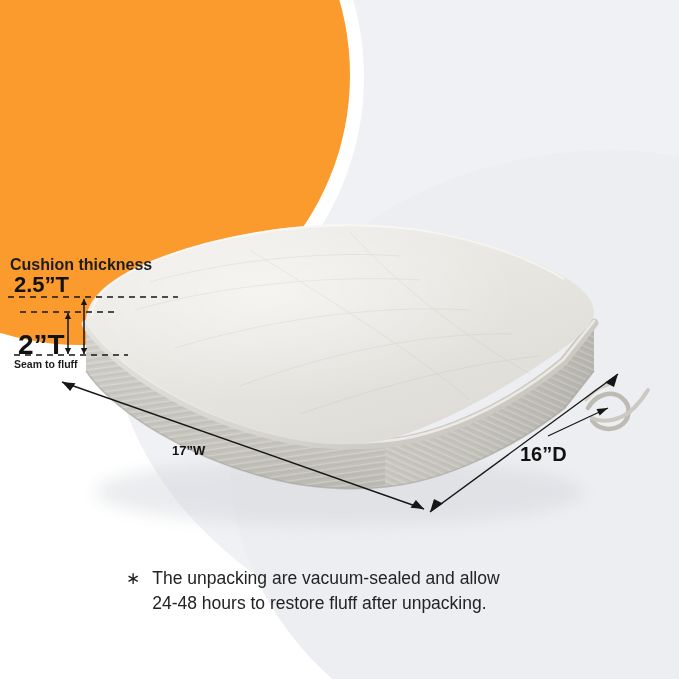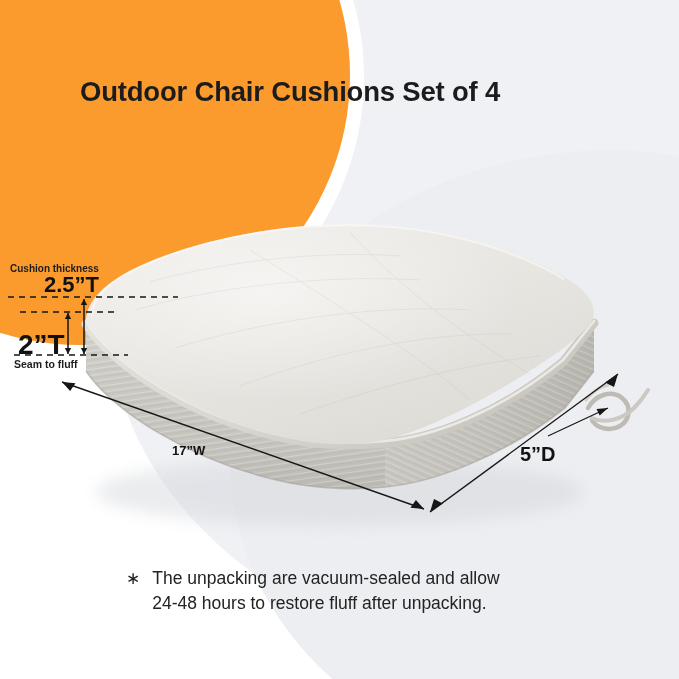--- a/index.html
+++ b/index.html
@@ -77,37 +77,36 @@
     left: 0px;
     top: 0px;
     width: 679px;
     height: 679px;
     z-index: 4;
   }
 
   .lbl-cushion-thickness {
     position: absolute;
     left: 10px;
-    top: 263px;
-    font-size: 10px;
+    top: 256px;
+    font-size: 16px;
     font-weight: bold;
     color: #1d1d1d;
     white-space: nowrap;
     z-index: 7;
   }
   .lbl-25t {
     position: absolute;
     left: 14px;
     top: 272px;
     font-size: 22px;
     font-weight: bold;
     color: #121212;
     white-space: nowrap;
     z-index: 7;
-    margin-left: 30px;
   }
   .lbl-2t {
     position: absolute;
     left: 18px;
     top: 329px;
     font-size: 28px;
     font-weight: bold;
     color: #121212;
     white-space: nowrap;
     z-index: 7;
@@ -173,21 +172,20 @@
 <body>
 
 <div id="page">
 
   <div class="bg-soft"></div>
   <div class="bg-soft2"></div>
 
   <div class="orange-blob-ring"></div>
   <div class="orange-blob"></div>
 
-  <div class="title">Outdoor Chair Cushions Set of 4</div>
 
   <svg class="cushion-wrap" viewBox="0 0 679 679">
     <defs>
       <linearGradient id="topFace" x1="0.15" y1="0" x2="0.8" y2="1">
         <stop offset="0%" stop-color="#EDEBE7"></stop>
         <stop offset="40%" stop-color="#E8E6E1"></stop>
         <stop offset="100%" stop-color="#DCDAD4"></stop>
       </linearGradient>
       <linearGradient id="frontFace" x1="0" y1="0" x2="0" y2="1">
         <stop offset="0%" stop-color="#D7D5CF"></stop>
@@ -352,21 +350,21 @@
       <path d="M 608 408 l -11.5 0.9 l 3.2 6.6 z" fill="#161616" stroke="none"></path>
     </g>
   </svg>
 
   <div class="lbl-cushion-thickness">Cushion thickness</div>
   <div class="lbl-25t">2.5”T</div>
   <div class="lbl-2t">2”T</div>
   <div class="lbl-seam">Seam to fluff</div>
 
   <div class="lbl-17w">17”W</div>
-  <div class="lbl-16d">5”D</div>
+  <div class="lbl-16d">16”D</div>
 
   <div class="footnote">
     <div class="footnote-star">∗</div>
     <div class="footnote-lines">
       <div>The unpacking are vacuum-sealed and allow</div>
       <div>24-48 hours to restore fluff after unpacking.</div>
     </div>
   </div>
 
 </div>

